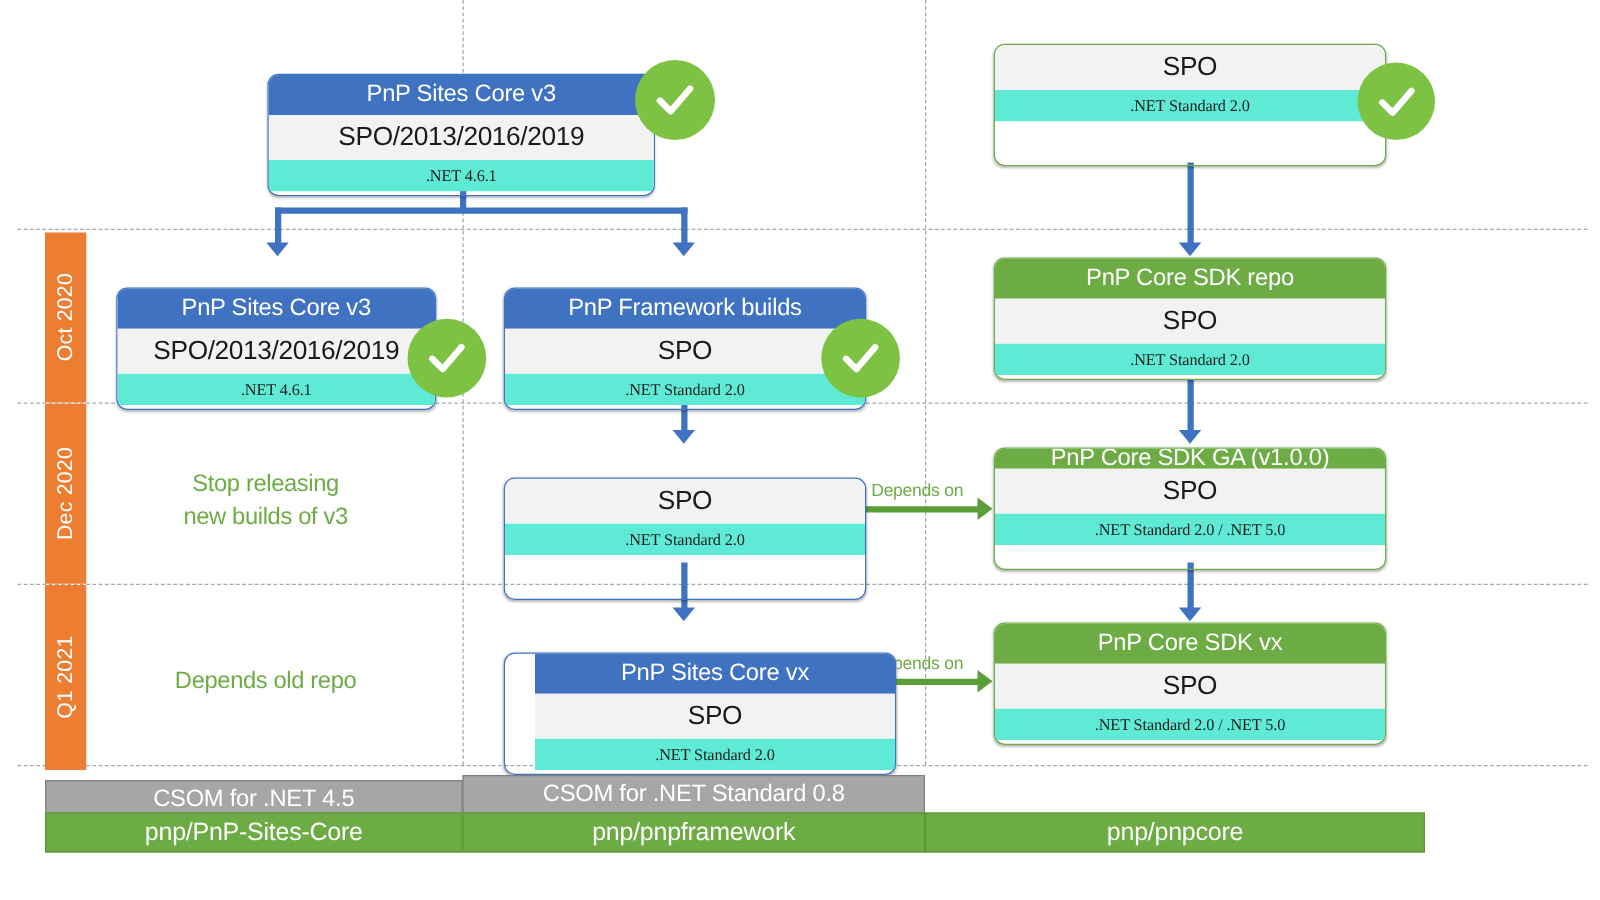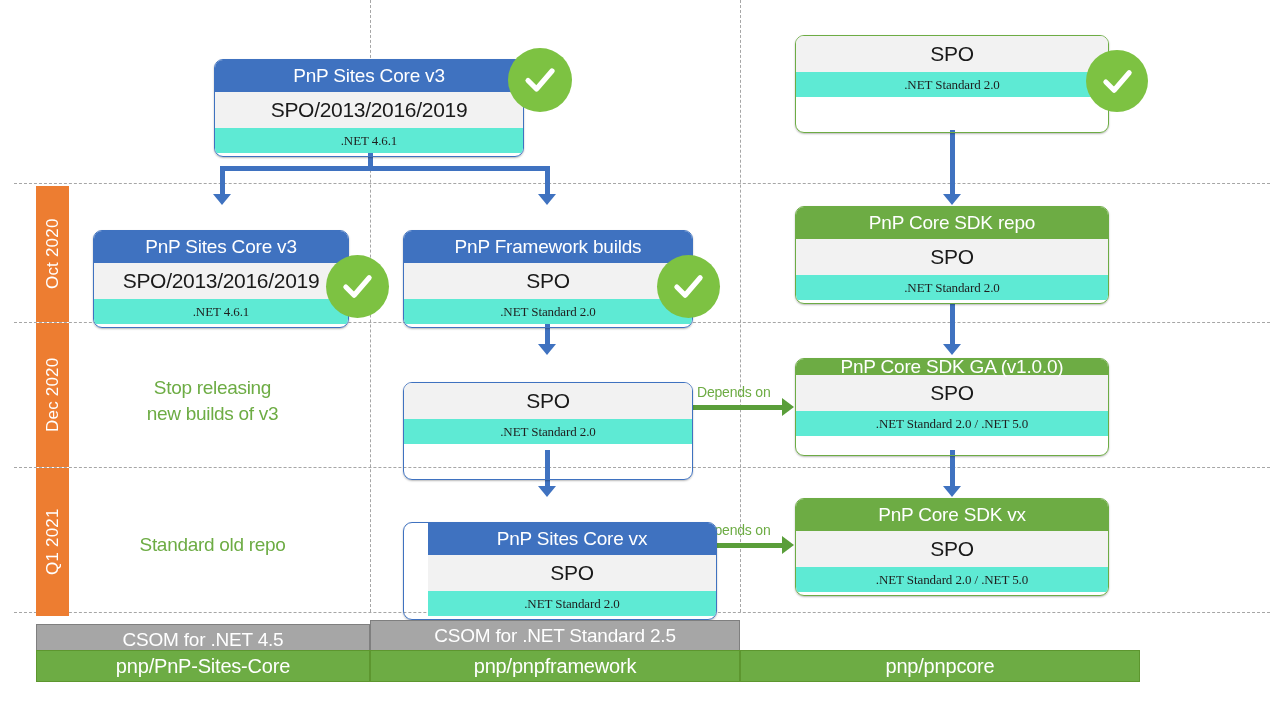--- a/index.html
+++ b/index.html
@@ -207,34 +207,34 @@
     <div class="mid" style="height:36px;">SPO</div>
     <div class="bot" style="height:25px;">.NET Standard 2.0</div>
   </div>
 
   <div class="box green" style="left:795px;top:358px;width:312px;height:96px;">
     <div class="hdr" style="height:16px;">PnP Core SDK GA (v1.0.0)</div>
     <div class="mid" style="height:36px;">SPO</div>
     <div class="bot" style="height:25px;">.NET Standard 2.0 / .NET 5.0</div>
   </div>
 
-  <div class="note" style="left:100px;top:532px;width:225px;">Standard old repo</div>
+  <div class="note" style="left:100px;top:532px;width:225px;">Depends old repo</div>
 
   <div class="box blue" style="left:403px;top:498px;width:288px;height:96px;padding-left:24px;">
     <div class="hdr" style="height:32px;">PnP Sites Core vx</div>
     <div class="mid" style="height:36px;">SPO</div>
     <div class="bot" style="height:25px;">.NET Standard 2.0</div>
   </div>
 
   <div class="box green" style="left:795px;top:498px;width:312px;height:96px;">
     <div class="hdr" style="height:32px;">PnP Core SDK vx</div>
     <div class="mid" style="height:36px;">SPO</div>
     <div class="bot" style="height:25px;">.NET Standard 2.0 / .NET 5.0</div>
   </div>
 
   <div class="fbar gray" style="left:36px;top:624px;width:334px;height:31px;">CSOM  for .NET 4.5</div>
-  <div class="fbar gray" style="left:370px;top:620px;width:370px;height:31px;">CSOM  for .NET Standard 2.5</div>
+  <div class="fbar gray" style="left:370px;top:620px;width:370px;height:31px;">CSOM  for .NET Standard 0.8</div>
 
   <div class="fbar greenb" style="left:36px;top:650px;width:334px;height:32px;">pnp/PnP-Sites-Core</div>
   <div class="fbar greenb" style="left:370px;top:650px;width:370px;height:32px;">pnp/pnpframework</div>
   <div class="fbar greenb" style="left:740px;top:650px;width:400px;height:32px;">pnp/pnpcore</div>
 
 </div>
 
 </body></html>

